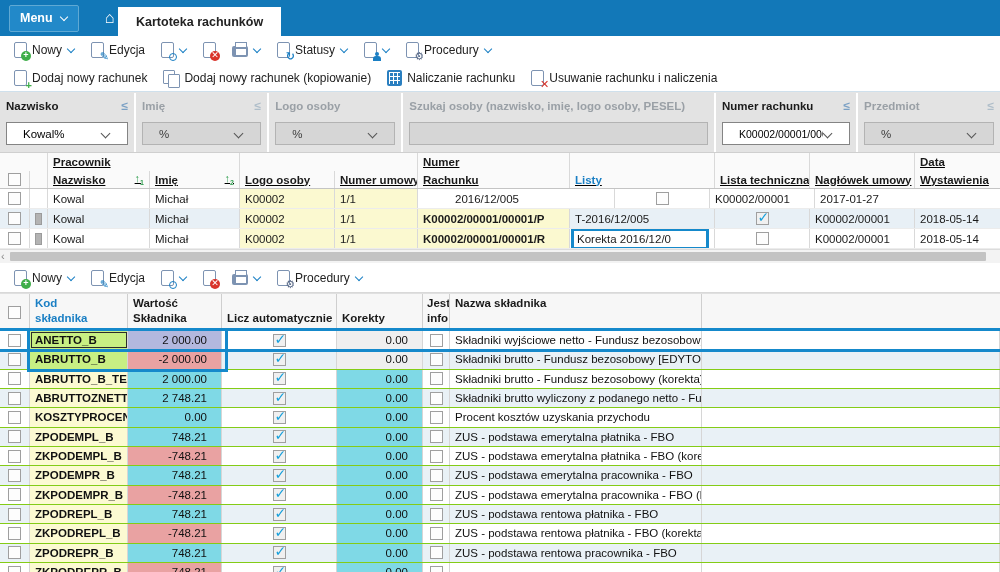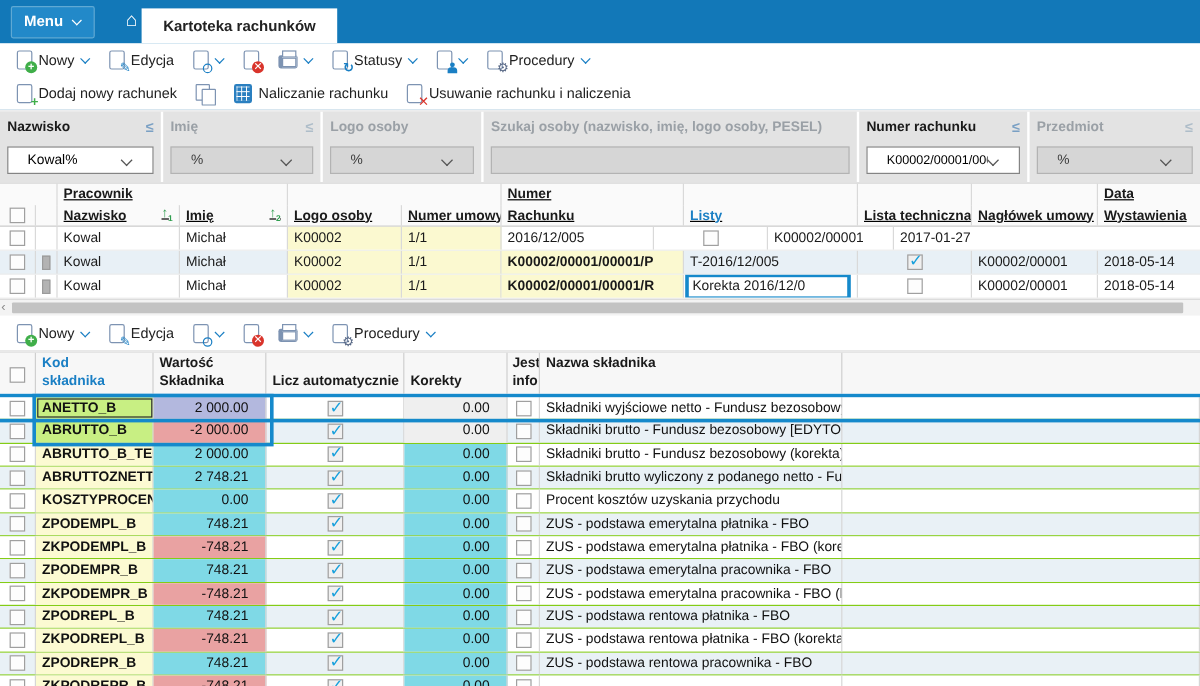--- a/index.html
+++ b/index.html
@@ -180,20 +180,21 @@
 
   <div class="toolbar tb2">
     <div class="tbtn">
       <span class="ic">
           <span class="bdg-txt" style="color:#3fae49">+</span>
         </span>
       <span>Dodaj nowy rachunek</span>
     </div>
     <div class="tbtn">
       <span class="copy"></span>
+      <span>Dodaj nowy rachunek (kopiowanie)</span>
     </div>
     <div class="tbtn">
       <span class="calc"></span>
       <span>Naliczanie rachunku</span>
     </div>
     <div class="tbtn">
       <span class="ic">
           <span class="bdg-txt red-t">✕</span>
         </span>
       <span>Usuwanie rachunku i naliczenia</span>
@@ -296,21 +297,21 @@
   <div id="g1rows">
       <div class="g1row">
         <div class="cell rbord ctr" style="width: 30px;">
           <span class="cb"></span>
         </div>
         <div class="cell rbord ctr" style="width: 18px;"></div>
         <div class="cell rbord " style="width: 102px;">Kowal</div>
         <div class="cell rbord " style="width: 90px;">Michał</div>
         <div class="cell rbord ylw" style="width: 95px;">K00002</div>
         <div class="cell rbord ylw" style="width: 83px;">1/1</div>
-        <div class="cell rbord " style="width: 127px;">2016/12/005</div>
+        <div class="cell rbord " style="width: 165px; margin-left: 32px;">2016/12/005</div>
         <div class="cell rbord ctr" style="width: 95px;">
           <span class="cb"></span>
         </div>
         <div class="cell rbord " style="width: 105px;">K00002/00001</div>
         <div class="cell" style="width: 85px;">2017-01-27</div>
       </div>
       <div class="g1row stripe">
         <div class="cell rbord ctr" style="width: 30px;">
           <span class="cb"></span>
         </div>

